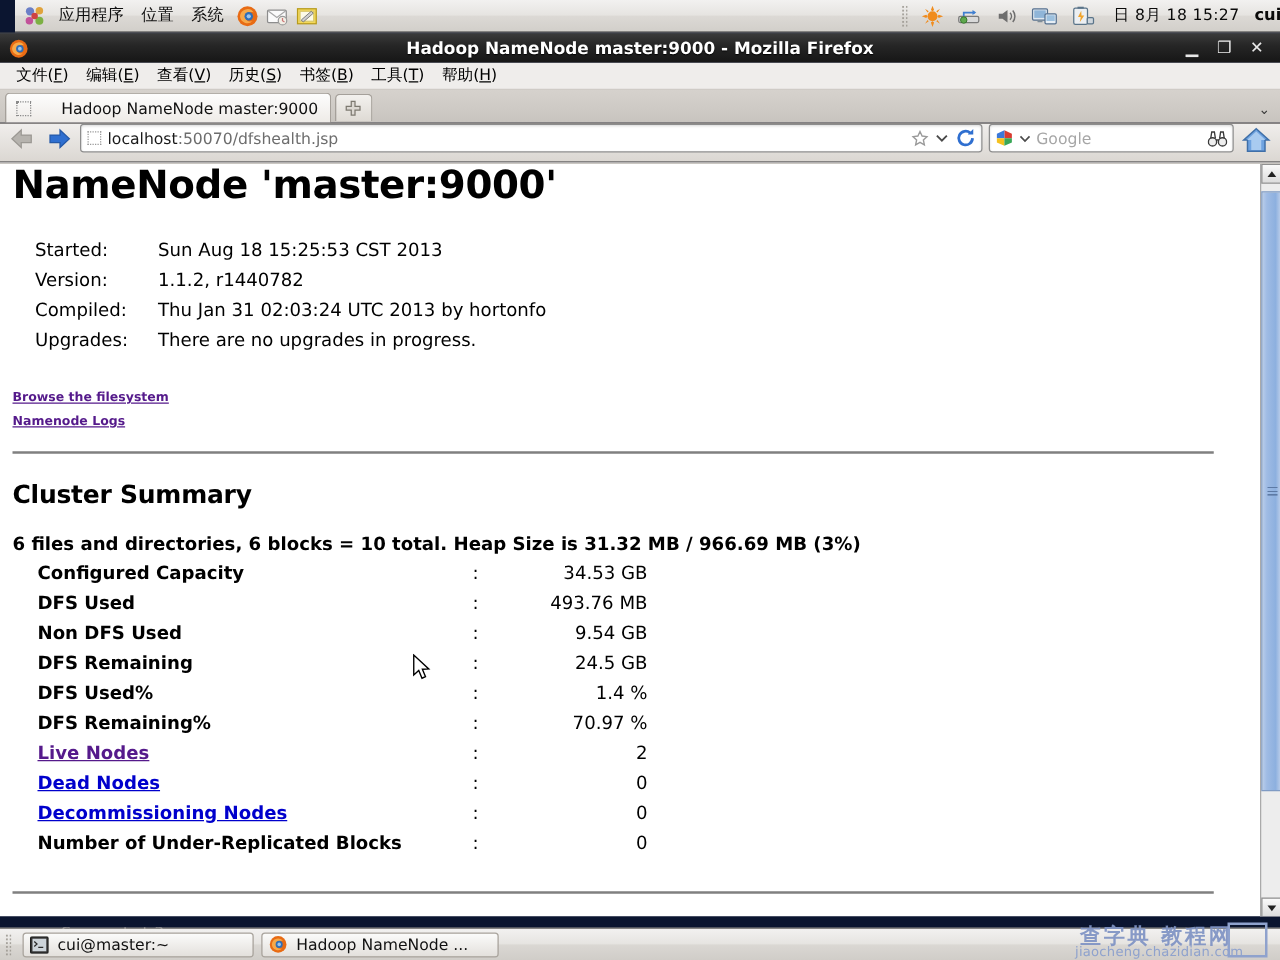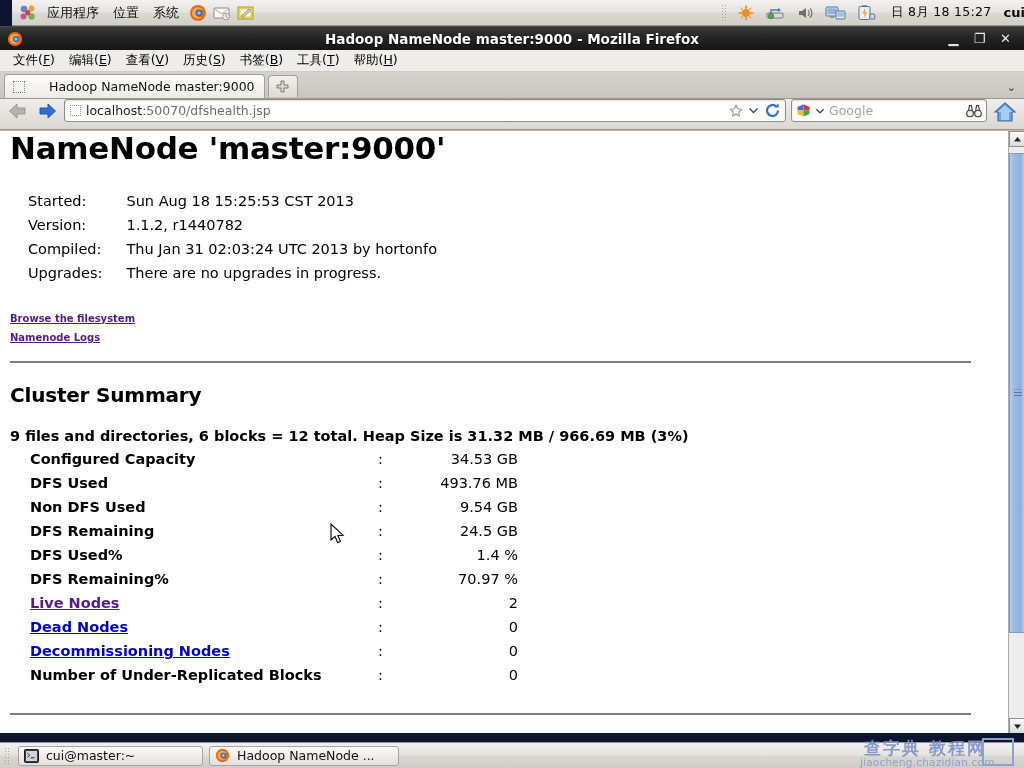--- a/index.html
+++ b/index.html
@@ -428,21 +428,21 @@
 
       <div class="toplinks">
         <a href="#">Browse the filesystem</a>
         <a href="#">Namenode Logs</a>
       </div>
 
       <hr class="rule">
 
       <h2>Cluster Summary</h2>
 
-      <div class="summary-line">9 files and directories, 6 blocks = 12 total. Heap Size is 31.32 MB / 966.69 MB (3%)</div>
+      <div class="summary-line">6 files and directories, 6 blocks = 10 total. Heap Size is 31.32 MB / 966.69 MB (3%)</div>
 
       <table class="stats">
         <tbody>
             <tr>
           <td class="label">Configured Capacity</td>
           <td class="colon">:</td>
           <td class="value">34.53 GB</td>
         </tr>
         <tr>
           <td class="label">DFS Used</td>

